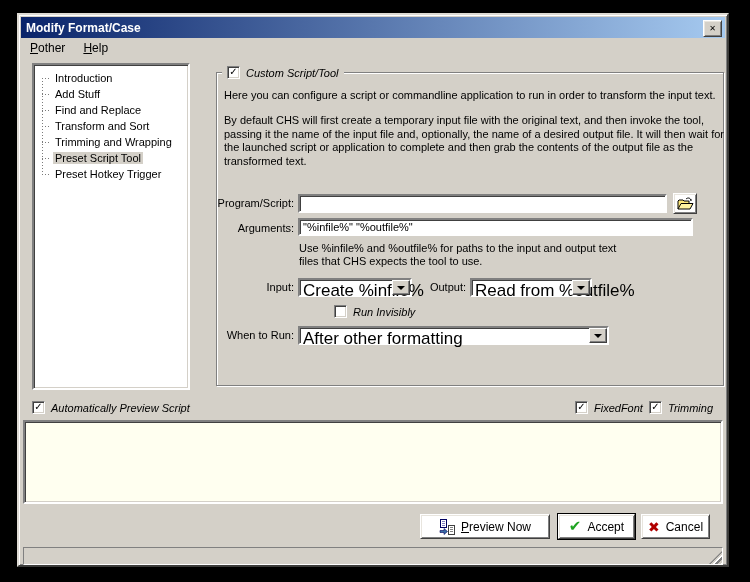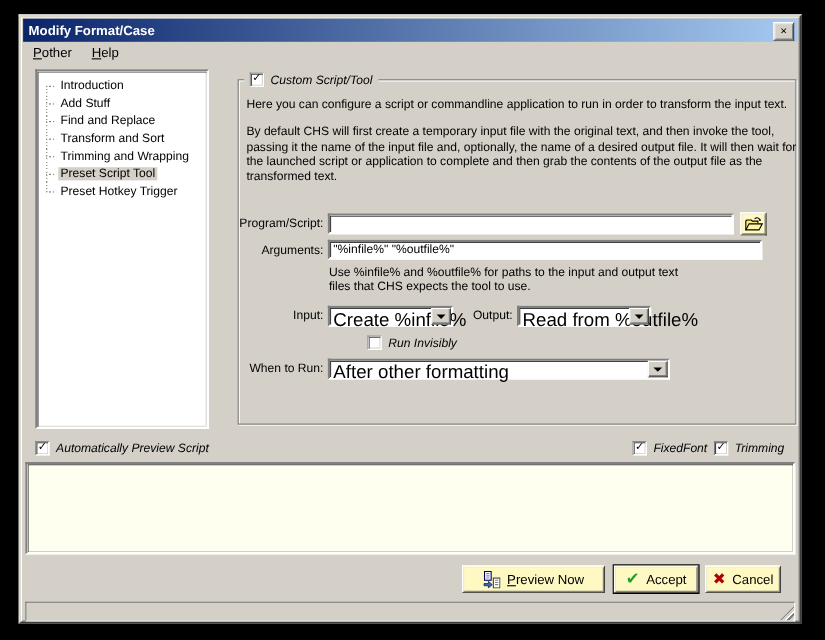--- a/index.html
+++ b/index.html
@@ -47,21 +47,21 @@
           box-shadow:inset 1px 1px 0 #404040;font:11px "Liberation Sans",sans-serif;
           padding:1px 3px;box-sizing:border-box;outline:none;}
   .combo{position:absolute;height:19px;background:#fff;border:2px solid;
          border-color:#808080 #fff #fff #808080;box-shadow:inset 1px 1px 0 #404040;box-sizing:border-box;}
   .combo-text{position:absolute;left:3px;top:1px;font-size:17px;white-space:nowrap;}
   .combo-btn{position:absolute;right:0;top:0;bottom:0;width:16px;background:#d4d0c8;
              border:1px solid;border-color:#fff #404040 #404040 #fff;
              box-shadow:inset -1px -1px 0 #808080;display:flex;align-items:center;justify-content:center;}
   .arrow-down{width:0;height:0;border-left:4px solid transparent;border-right:4px solid transparent;
               border-top:4px solid #000;}
-  .raised{background:#fef9c3;border:1px solid;border-color:#fff #404040 #404040 #fff;
+  .raised{background:#ffffff;border:1px solid;border-color:#fff #404040 #404040 #fff;
           box-shadow:inset 1px 1px 0 #e8e5de,inset -1px -1px 0 #808080;box-sizing:border-box;}
   .browse-btn{position:absolute;left:654px;top:178px;width:24px;height:21px;
               display:flex;align-items:center;justify-content:center;padding:0;}
   .cbrow{position:absolute;display:flex;align-items:center;gap:6px;}
   .cblabel{font-size:11px;white-space:nowrap;font-style:italic;}
   .preview{position:absolute;left:4px;right:4px;top:405px;height:84px;background:#fffff0;}
   .btn{position:absolute;height:25px;display:flex;align-items:center;justify-content:center;gap:6px;
        font:12px "Liberation Sans",sans-serif;color:#000;padding:0;cursor:default;}
   .btn.default{outline:1px solid #000;}
   .accept-check{color:#1ea321;font-family:"DejaVu Sans",sans-serif;font-size:15px;font-weight:bold;line-height:1;}

